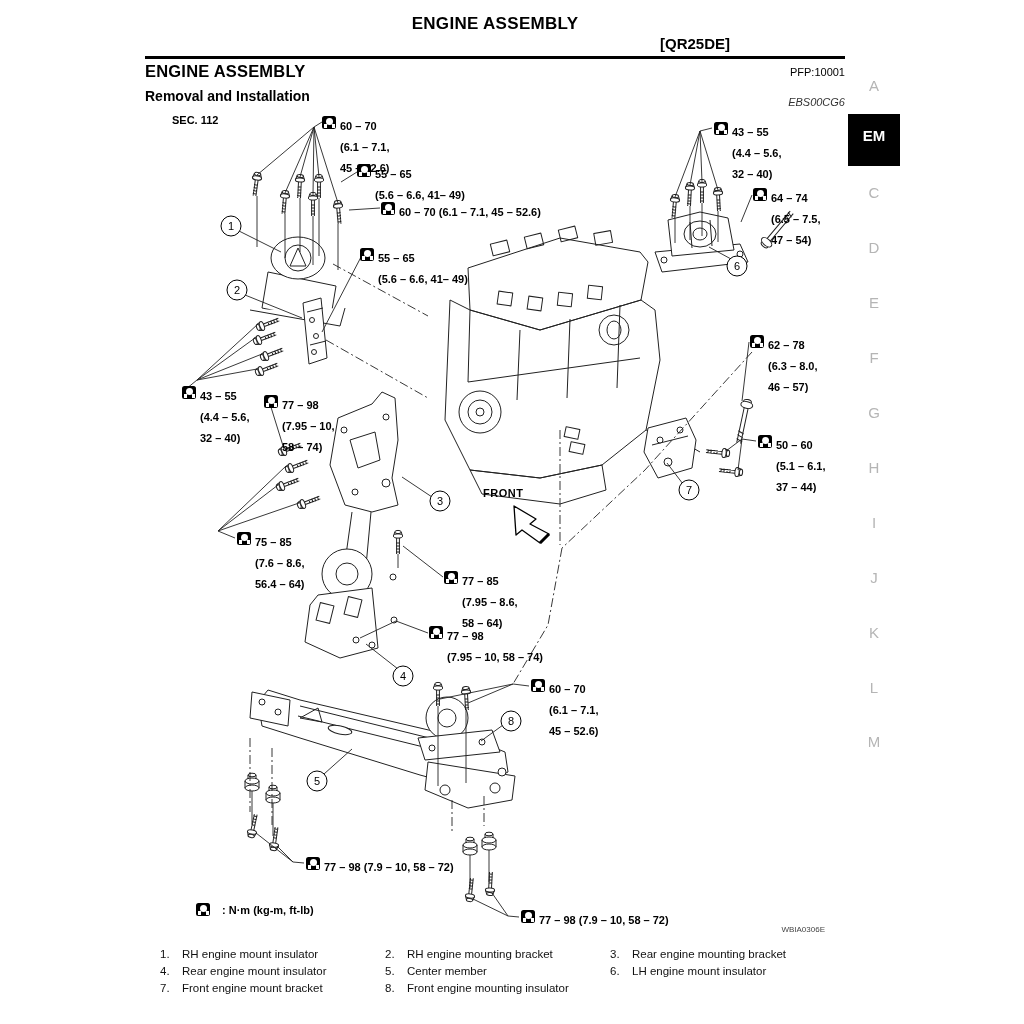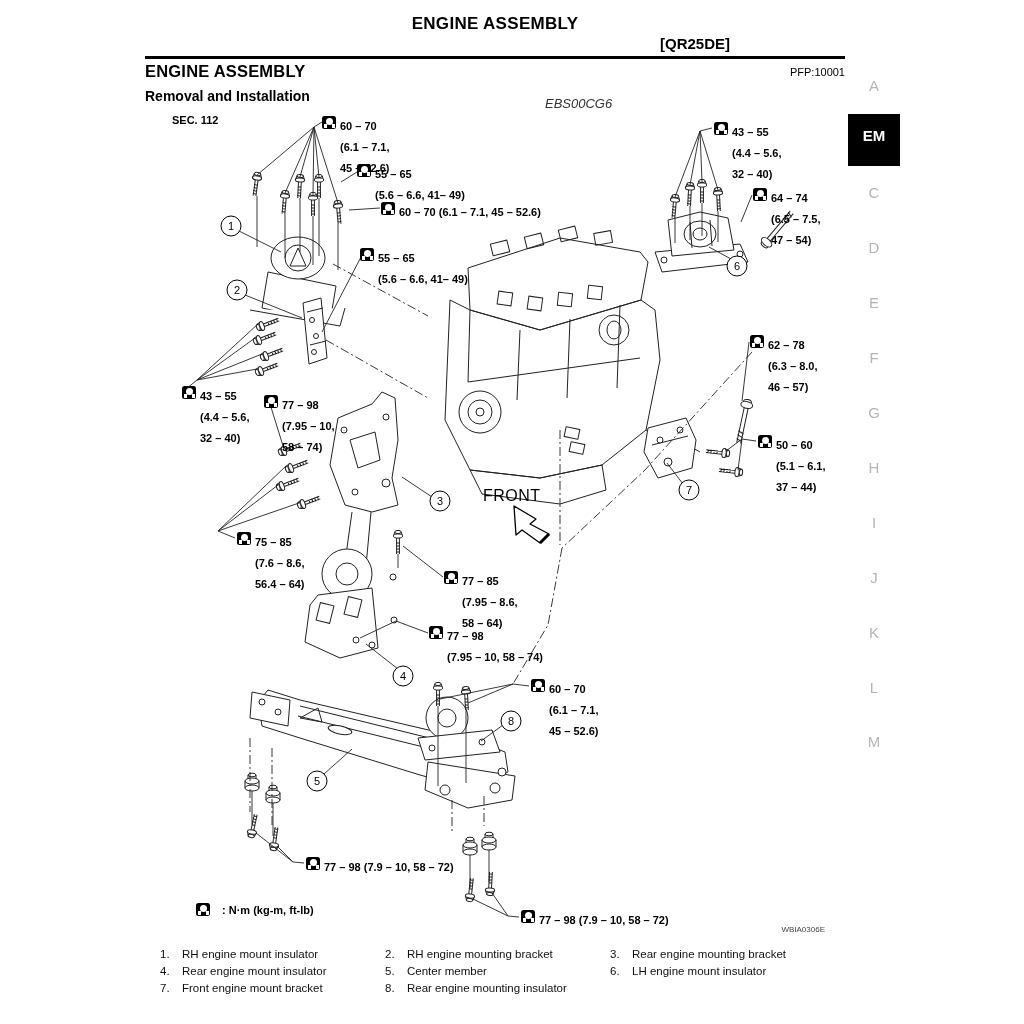--- a/index.html
+++ b/index.html
@@ -6,40 +6,40 @@
   .page{position:relative;width:1024px;height:1024px;background:#fff;
         font-family:"Liberation Sans",sans-serif;color:#000;overflow:hidden;}
   .abs{position:absolute;}
   
   .page-title{left:145px;top:14px;width:700px;text-align:center;font-size:17px;font-weight:bold;letter-spacing:.3px;}
   .engine-code{left:545px;top:35px;width:300px;text-align:center;font-size:15px;font-weight:bold;}
   .rule{left:145px;top:56px;width:700px;height:2.5px;background:#000;}
   .section-title{left:145px;top:62px;font-size:16.5px;font-weight:bold;letter-spacing:.2px;}
   .pfp{left:545px;top:66px;width:300px;text-align:right;font-size:11px;}
   .subsection{left:145px;top:88px;font-size:14px;font-weight:bold;}
-  .ebs{left:545px;top:96px;width:300px;font-size:13px;font-style:italic;color:#333;}
+  .ebs{left:545px;top:96px;width:300px;text-align:right;font-size:11px;font-style:italic;color:#333;}
   .sec-label{left:172px;top:114px;font-size:11px;font-weight:bold;}
   .figure-code{left:645px;top:925px;width:180px;text-align:right;font-size:8px;color:#444;}
   
   #side-tabs .tab{position:absolute;left:848px;width:52px;text-align:center;
       font-size:15px;color:#b5b5b5;transform:translateY(-50%);}
   #side-tabs .tab.active{background:#000;color:#fff;font-weight:bold;height:52px;
       line-height:44px;font-size:15px;}
   
   .callout{position:absolute;display:flex;align-items:flex-start;gap:4px;}
   .ctext{font-size:11px;font-weight:bold;line-height:21px;white-space:nowrap;}
   .ticon{position:relative;width:14px;height:13px;background:#000;border-radius:2.5px;flex:none;margin-top:0;}
   .ticon::before{content:'';position:absolute;left:3.5px;top:1.5px;width:7px;height:7px;background:#fff;border-radius:50%;}
   .ticon::after{content:'';position:absolute;left:1.5px;bottom:1px;width:3px;height:4.5px;background:#fff;
       box-shadow:8px 0 0 #fff;}
   
   .pnum{position:absolute;width:19px;height:19px;border:1.4px solid #000;border-radius:50%;
       background:#fff;font-size:11px;line-height:19px;text-align:center;transform:translate(-50%,-50%);}
   
-  .front-label{font-size:16px;font-weight:normal;letter-spacing:.5px;}
+  .front-label{font-size:11px;font-weight:bold;letter-spacing:.5px;}
   
   .tnote{position:absolute;display:flex;align-items:center;gap:12px;font-size:11px;font-weight:bold;}
   
   #legend{position:absolute;left:160px;top:948px;width:720px;display:grid;
       grid-template-columns:225px 225px 250px;row-gap:5px;font-size:11.5px;color:#111;}
   #legend .li{display:flex;}
   #legend .n{width:14px;flex:none;}
   #legend .t{padding-left:8px;text-align:right;}
   svg{position:absolute;left:0;top:0;pointer-events:none;}
 </style>
@@ -381,17 +381,17 @@
       <div class="li">
         <span class="n">6.</span>
         <span class="t">LH engine mount insulator</span>
       </div>
       <div class="li">
         <span class="n">7.</span>
         <span class="t">Front engine mount bracket</span>
       </div>
       <div class="li">
         <span class="n">8.</span>
-        <span class="t">Rear engine mounting insulator</span>
+        <span class="t">Front engine mounting insulator</span>
       </div>
     </div>
 
 </div>
 
 </body></html>

